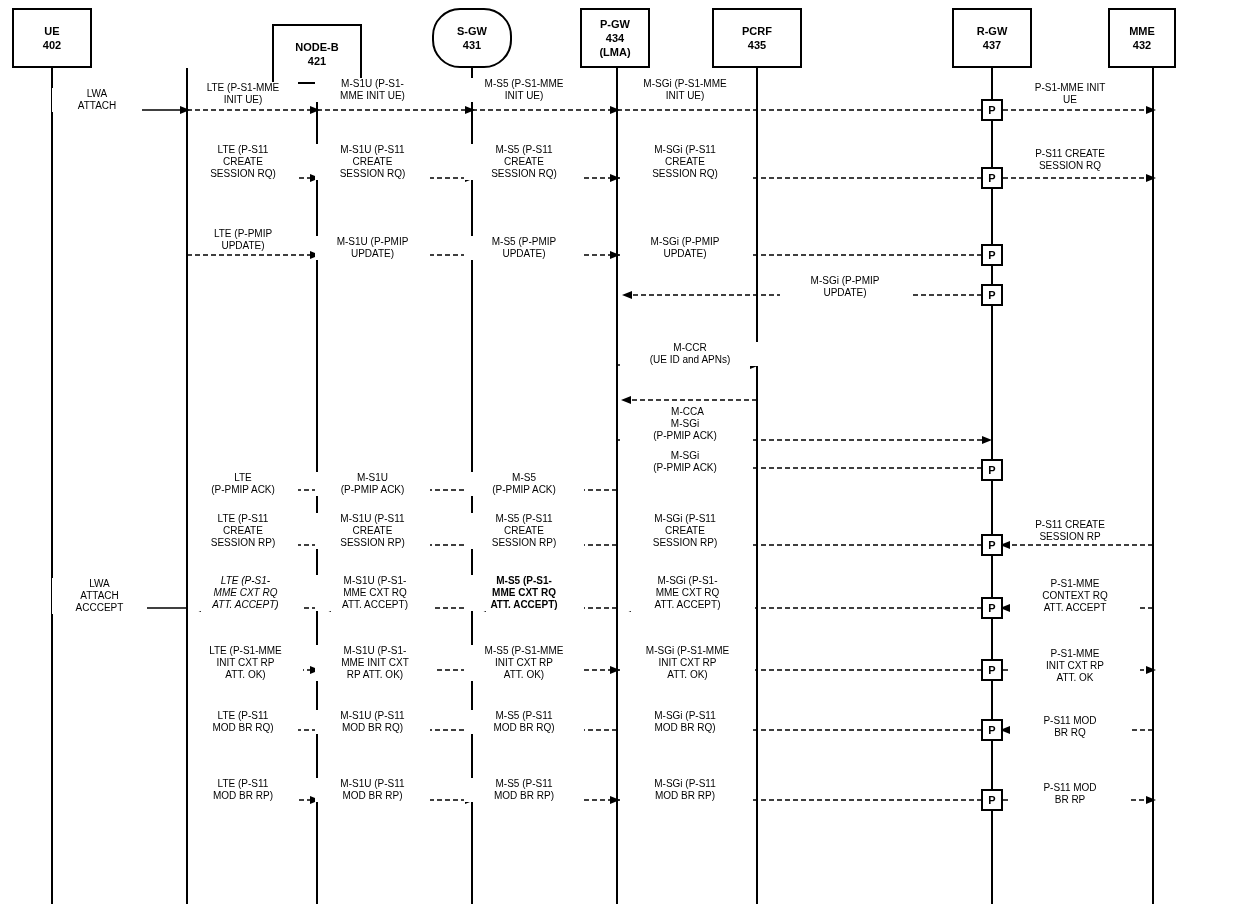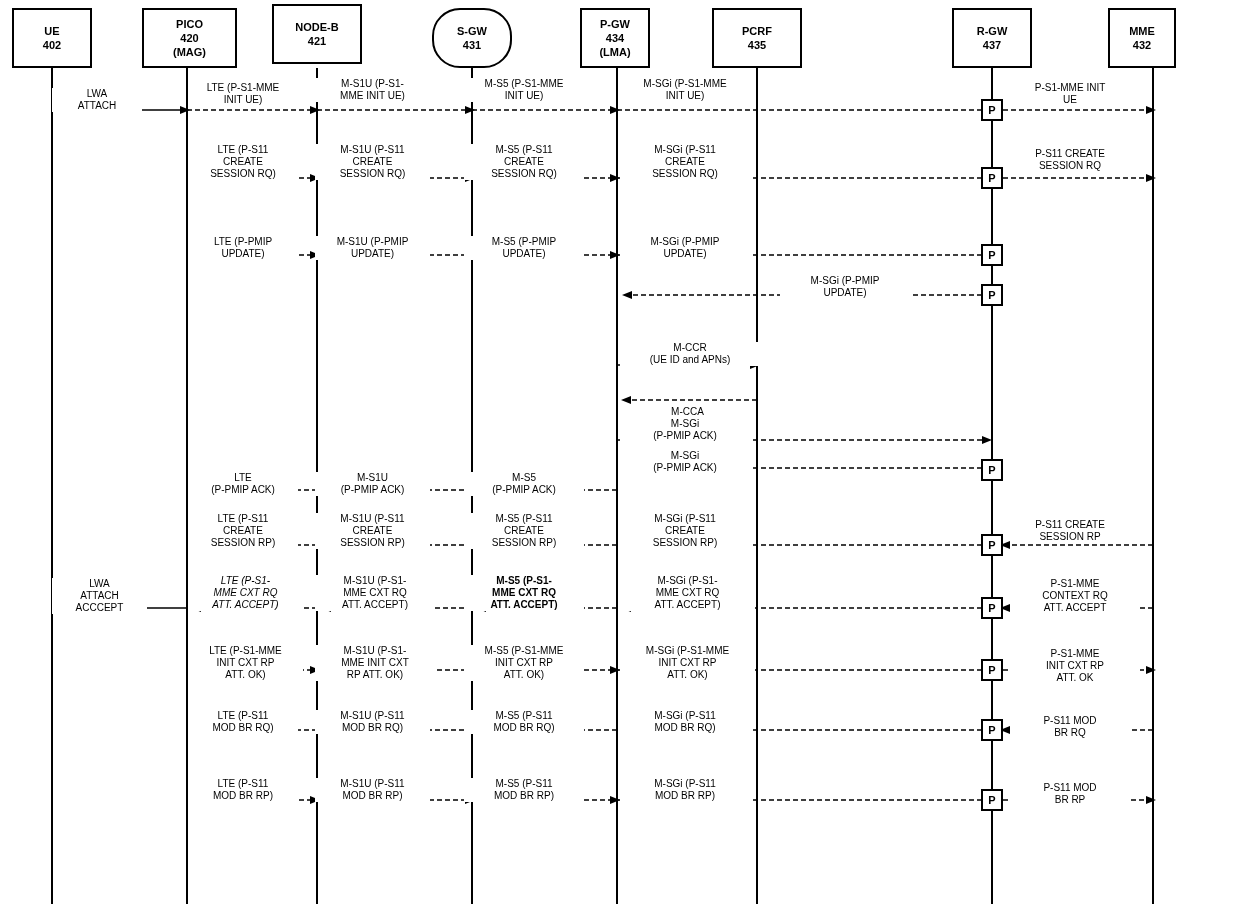--- a/index.html
+++ b/index.html
@@ -221,22 +221,21 @@
 
   <line x1="617" y1="800" x2="982" y2="800" stroke="#000" stroke-width="1.5" stroke-dasharray="5,3"></line>
   <polygon points="982,796 992,800 982,804" fill="#000"></polygon>
 
   <line x1="1003" y1="800" x2="1146" y2="800" stroke="#000" stroke-width="1.5" stroke-dasharray="5,3"></line>
   <polygon points="1146,796 1156,800 1146,804" fill="#000"></polygon>
 
 </svg>
 
 <div class="node-box" style="left:12px;top:8px;width:80px;height:60px;">UE<br>402</div>
-<div class="node-box" style="left:142px;top:8px;width:95px;height:60px;">PICO<br>420<br>(MAG)</div>
-<div class="node-box" style="left:272px;top:4px;width:90px;height:60px;">NODE-B<br>421</div>
+<div class="node-box" style="left:272px;top:24px;width:90px;height:60px;">NODE-B<br>421</div>
 <div class="node-box" style="left:432px;top:8px;width:80px;height:60px;border-radius:28px;">S-GW<br>431</div>
 <div class="node-box" style="left:580px;top:8px;width:70px;height:60px;">P-GW<br>434<br>(LMA)</div>
 <div class="node-box" style="left:712px;top:8px;width:90px;height:60px;">PCRF<br>435</div>
 <div class="node-box" style="left:952px;top:8px;width:80px;height:60px;">R-GW<br>437</div>
 <div class="node-box" style="left:1108px;top:8px;width:68px;height:60px;">MME<br>432</div>
 
 <div class="p-box" style="left:981px;top:99px;">P</div>
 <div class="p-box" style="left:981px;top:167px;">P</div>
 <div class="p-box" style="left:981px;top:244px;">P</div>
 <div class="p-box" style="left:981px;top:284px;">P</div>
@@ -253,21 +252,21 @@
 <div class="msg-label" style="left:464px;top:78px;width:120px;">M-S5 (P-S1-MME<br>INIT UE)</div>
 <div class="msg-label" style="left:620px;top:78px;width:130px;">M-SGi (P-S1-MME<br>INIT UE)</div>
 <div class="msg-label" style="left:1010px;top:82px;width:120px;">P-S1-MME INIT<br>UE</div>
 
 <div class="msg-label" style="left:188px;top:144px;width:110px;">LTE (P-S11<br>CREATE<br>SESSION RQ)</div>
 <div class="msg-label" style="left:315px;top:144px;width:115px;">M-S1U (P-S11<br>CREATE<br>SESSION RQ)</div>
 <div class="msg-label" style="left:464px;top:144px;width:120px;">M-S5 (P-S11<br>CREATE<br>SESSION RQ)</div>
 <div class="msg-label" style="left:620px;top:144px;width:130px;">M-SGi (P-S11<br>CREATE<br>SESSION RQ)</div>
 <div class="msg-label" style="left:1010px;top:148px;width:120px;">P-S11 CREATE<br>SESSION RQ</div>
 
-<div class="msg-label" style="left:188px;top:236px;width:110px;">LTE (P-PMIP<br>UPDATE)</div>
+<div class="msg-label" style="left:188px;top:228px;width:110px;">LTE (P-PMIP<br>UPDATE)</div>
 <div class="msg-label" style="left:315px;top:236px;width:115px;">M-S1U (P-PMIP<br>UPDATE)</div>
 <div class="msg-label" style="left:464px;top:236px;width:120px;">M-S5 (P-PMIP<br>UPDATE)</div>
 <div class="msg-label" style="left:620px;top:236px;width:130px;">M-SGi (P-PMIP<br>UPDATE)</div>
 <div class="msg-label" style="left:780px;top:275px;width:130px;">M-SGi (P-PMIP<br>UPDATE)</div>
 
 <div class="msg-label" style="left:620px;top:342px;width:140px;text-align:center;">M-CCR<br>(UE ID and APNs)</div>
 <div class="msg-label" style="left:620px;top:374px;width:135px;margin-top:32px;">M-CCA<br>(UE QCIs)</div>
 
 <div class="msg-label" style="left:620px;top:418px;width:130px;">M-SGi<br>(P-PMIP ACK)</div>
 <div class="msg-label" style="left:620px;top:450px;width:130px;">M-SGi<br>(P-PMIP ACK)</div>

